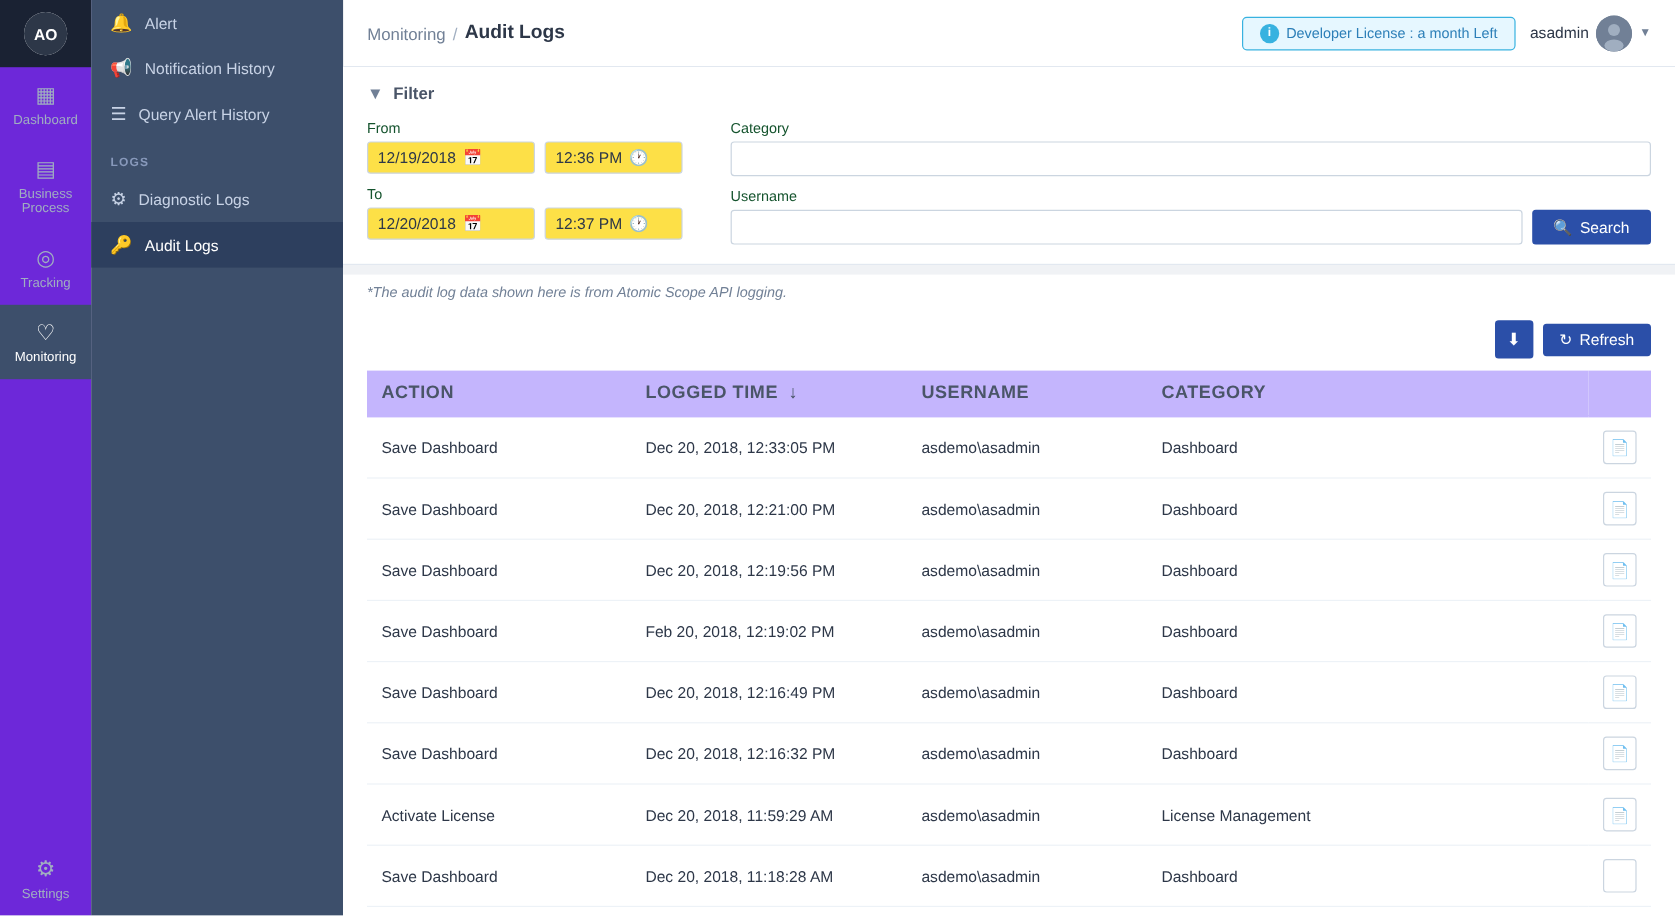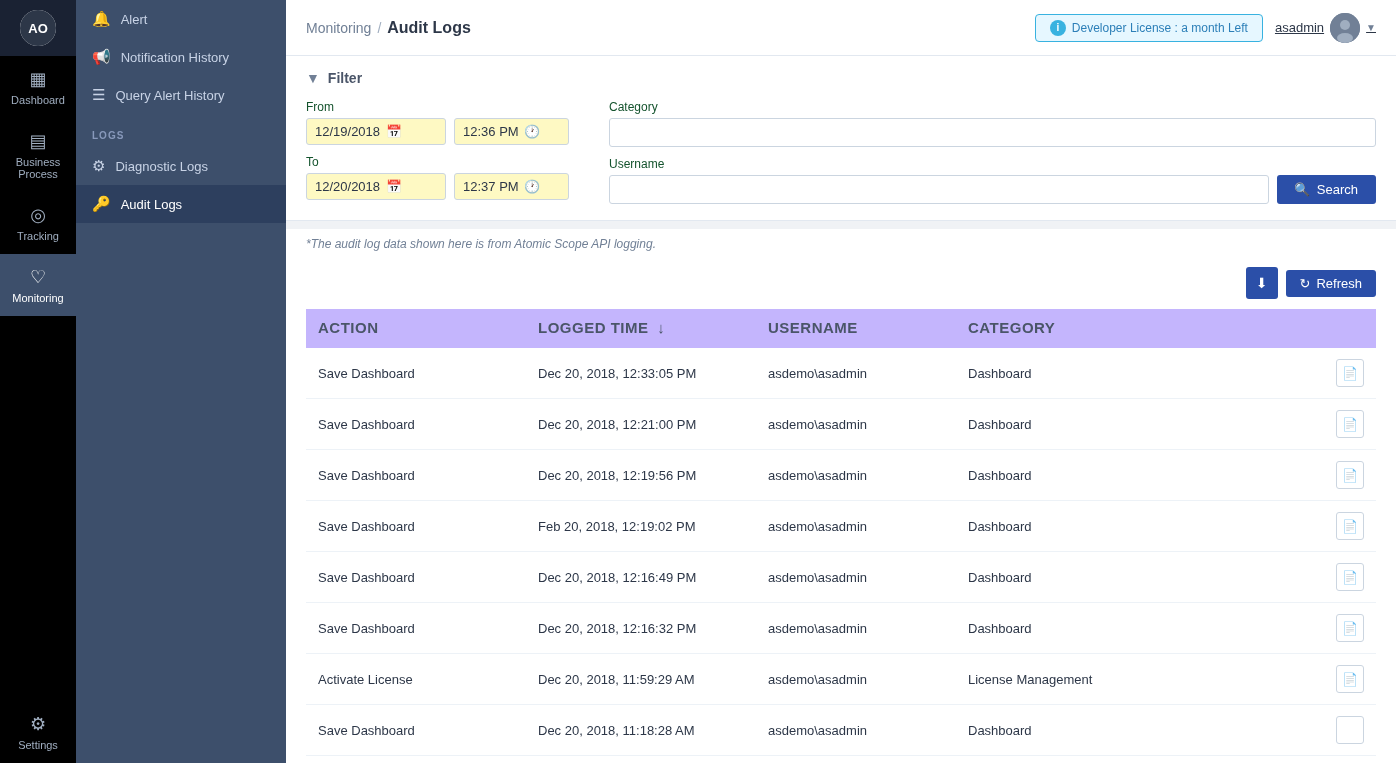--- a/index.html
+++ b/index.html
@@ -1,21 +1,21 @@
 <!DOCTYPE html>
 <html><head>
   <meta charset="utf-8">
   <style>
     * { box-sizing: border-box; margin: 0; padding: 0; }
     body { font-family: 'Segoe UI', Arial, sans-serif; font-size: 13px; background: #f0f2f5; display: flex; height: 763px; overflow: hidden; }
 
     
     .left-nav {
       width: 76px;
-      background: #000000;
+      background: #6d28d9;
       display: flex;
       flex-direction: column;
       align-items: center;
       padding-top: 0;
       flex-shrink: 0;
       height: 100%;
     }
     .logo-area {
       width: 76px;
       height: 56px;
@@ -139,21 +139,20 @@
       justify-content: center;
       font-weight: bold;
     }
     .user-area {
       display: flex;
       align-items: center;
       gap: 6px;
       color: #2d3748;
       font-size: 13px;
       cursor: pointer;
-      text-decoration: underline;
     }
     .user-avatar {
       width: 30px;
       height: 30px;
       background: #718096;
       border-radius: 50%;
       display: flex;
       align-items: center;
       justify-content: center;
       color: #fff;
@@ -205,21 +204,21 @@
     }
     .date-input, .time-input {
       border: 1px solid #cbd5e0;
       border-radius: 3px;
       padding: 5px 8px;
       font-size: 13px;
       color: #2d3748;
       display: flex;
       align-items: center;
       gap: 6px;
-      background: #fef9c3;
+      background: #fde047;
       cursor: pointer;
     }
     .date-input { width: 140px; }
     .time-input { width: 115px; text-align: right; }
     .date-input .cal-icon, .time-input .clock-icon { color: #718096; font-size: 13px; }
     .text-input {
       border: 1px solid #cbd5e0;
       border-radius: 3px;
       padding: 6px 10px;
       font-size: 13px;

